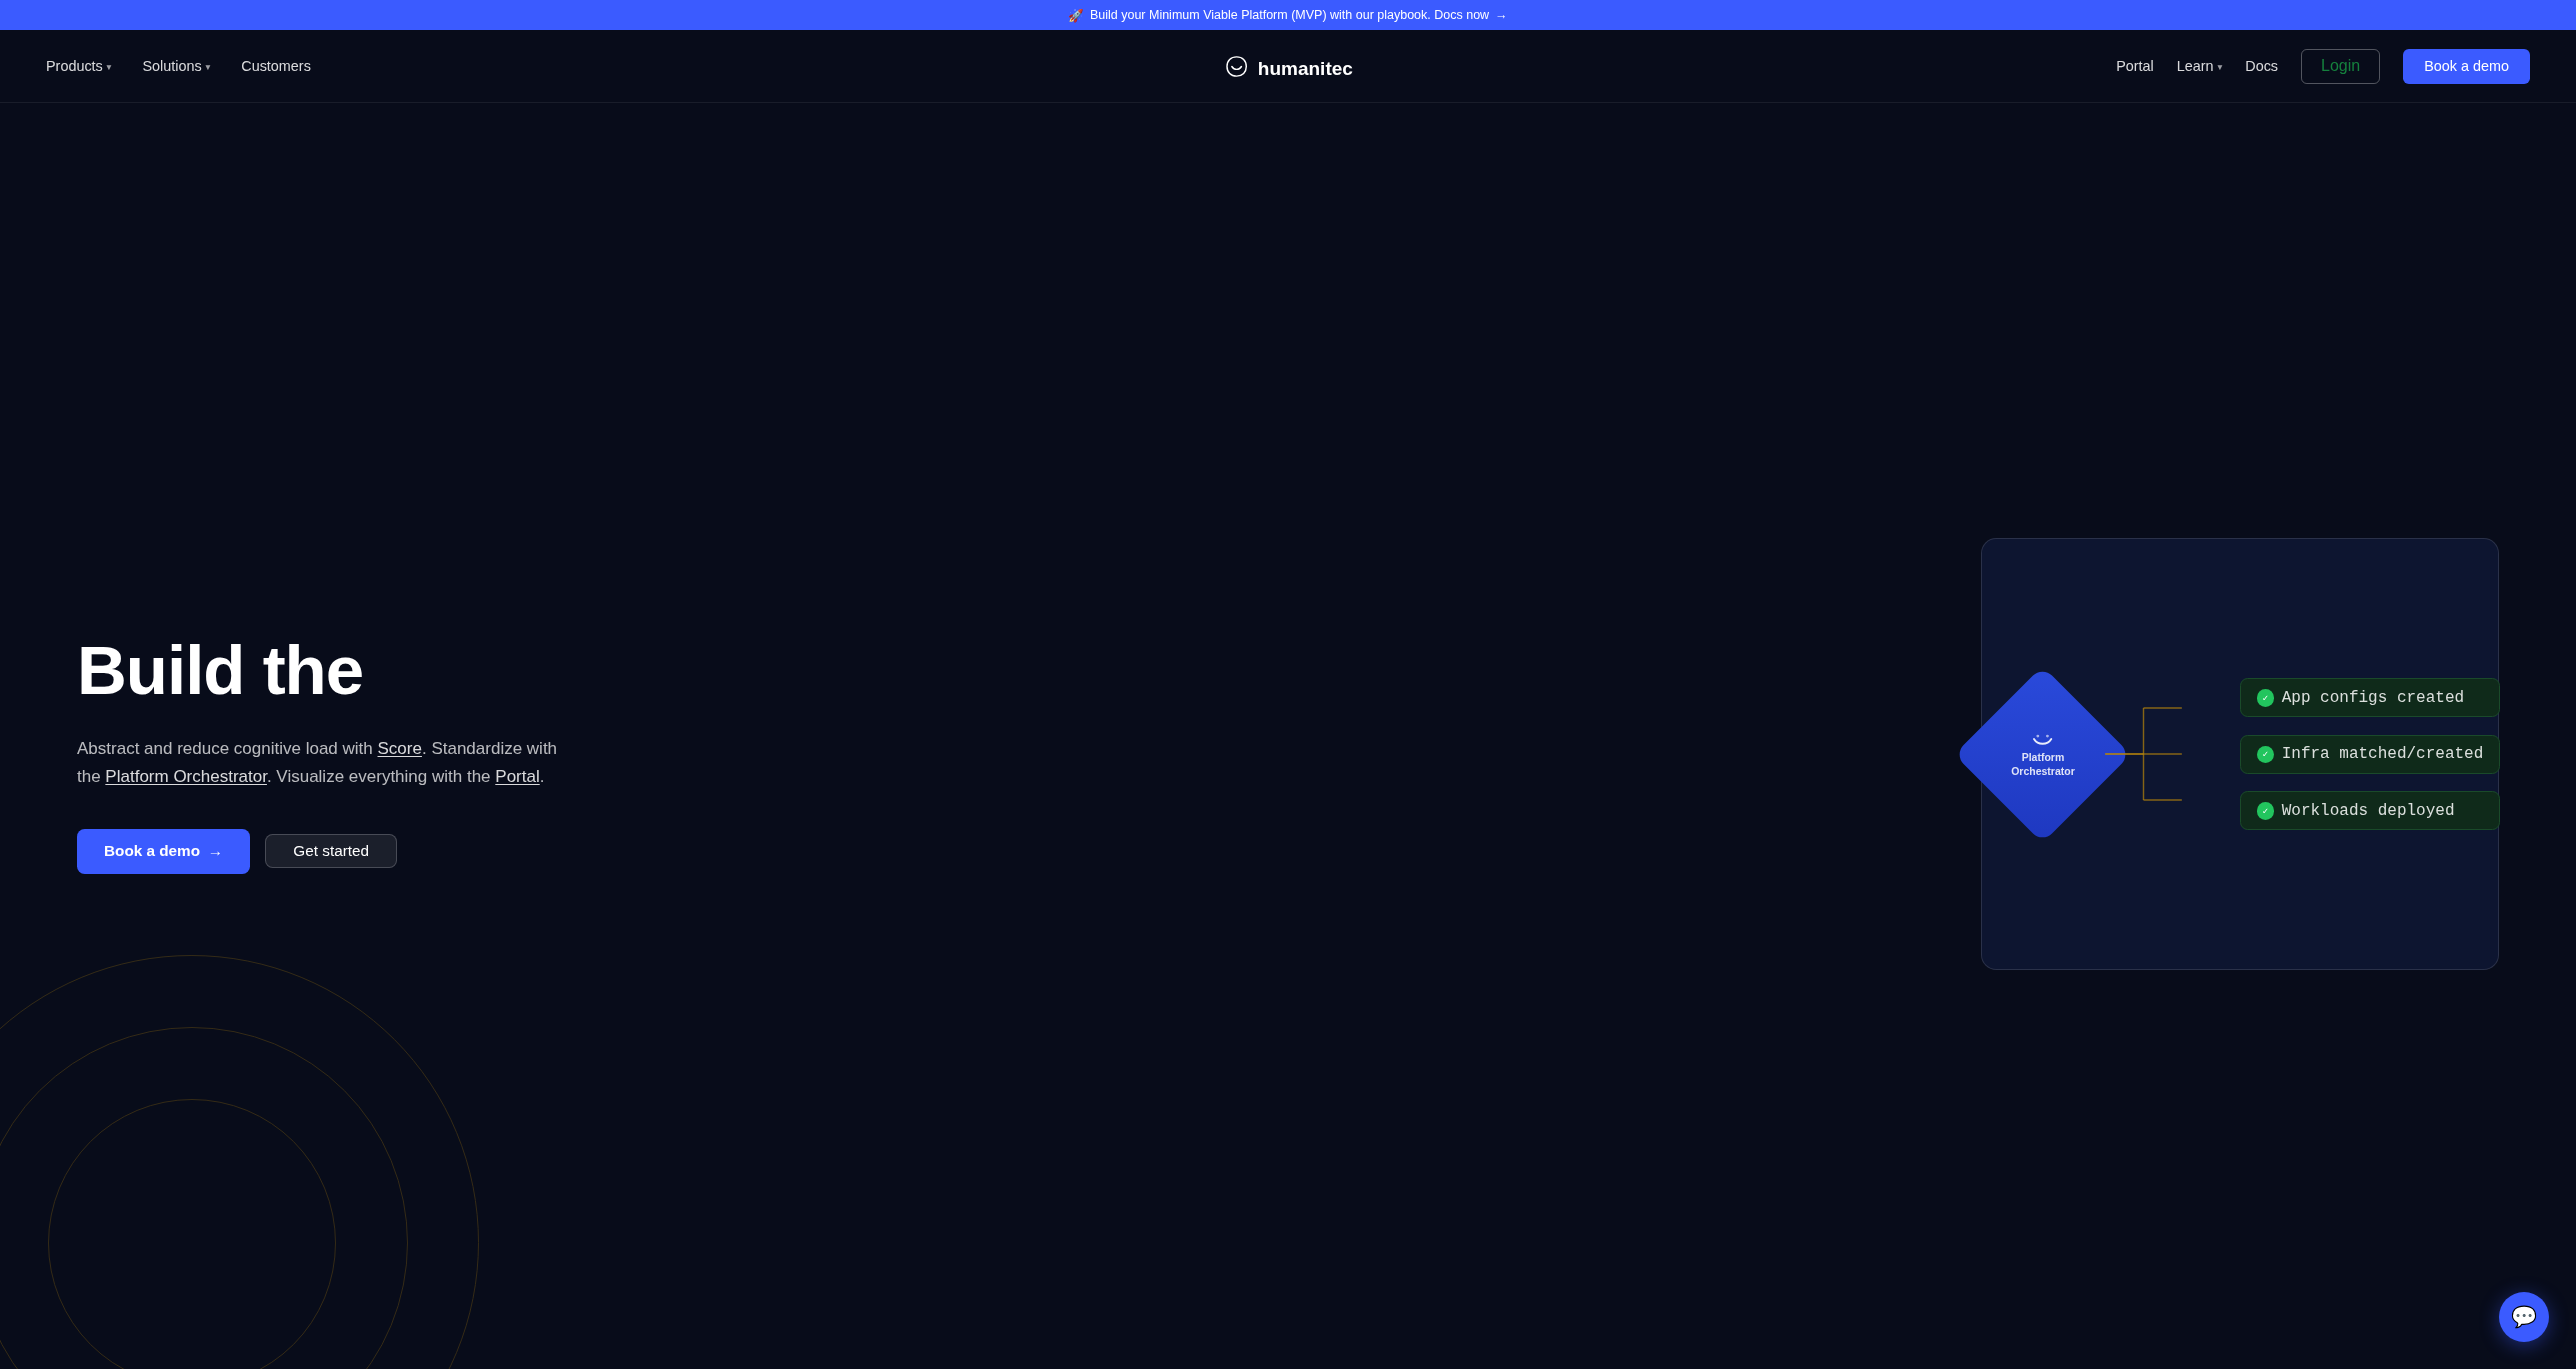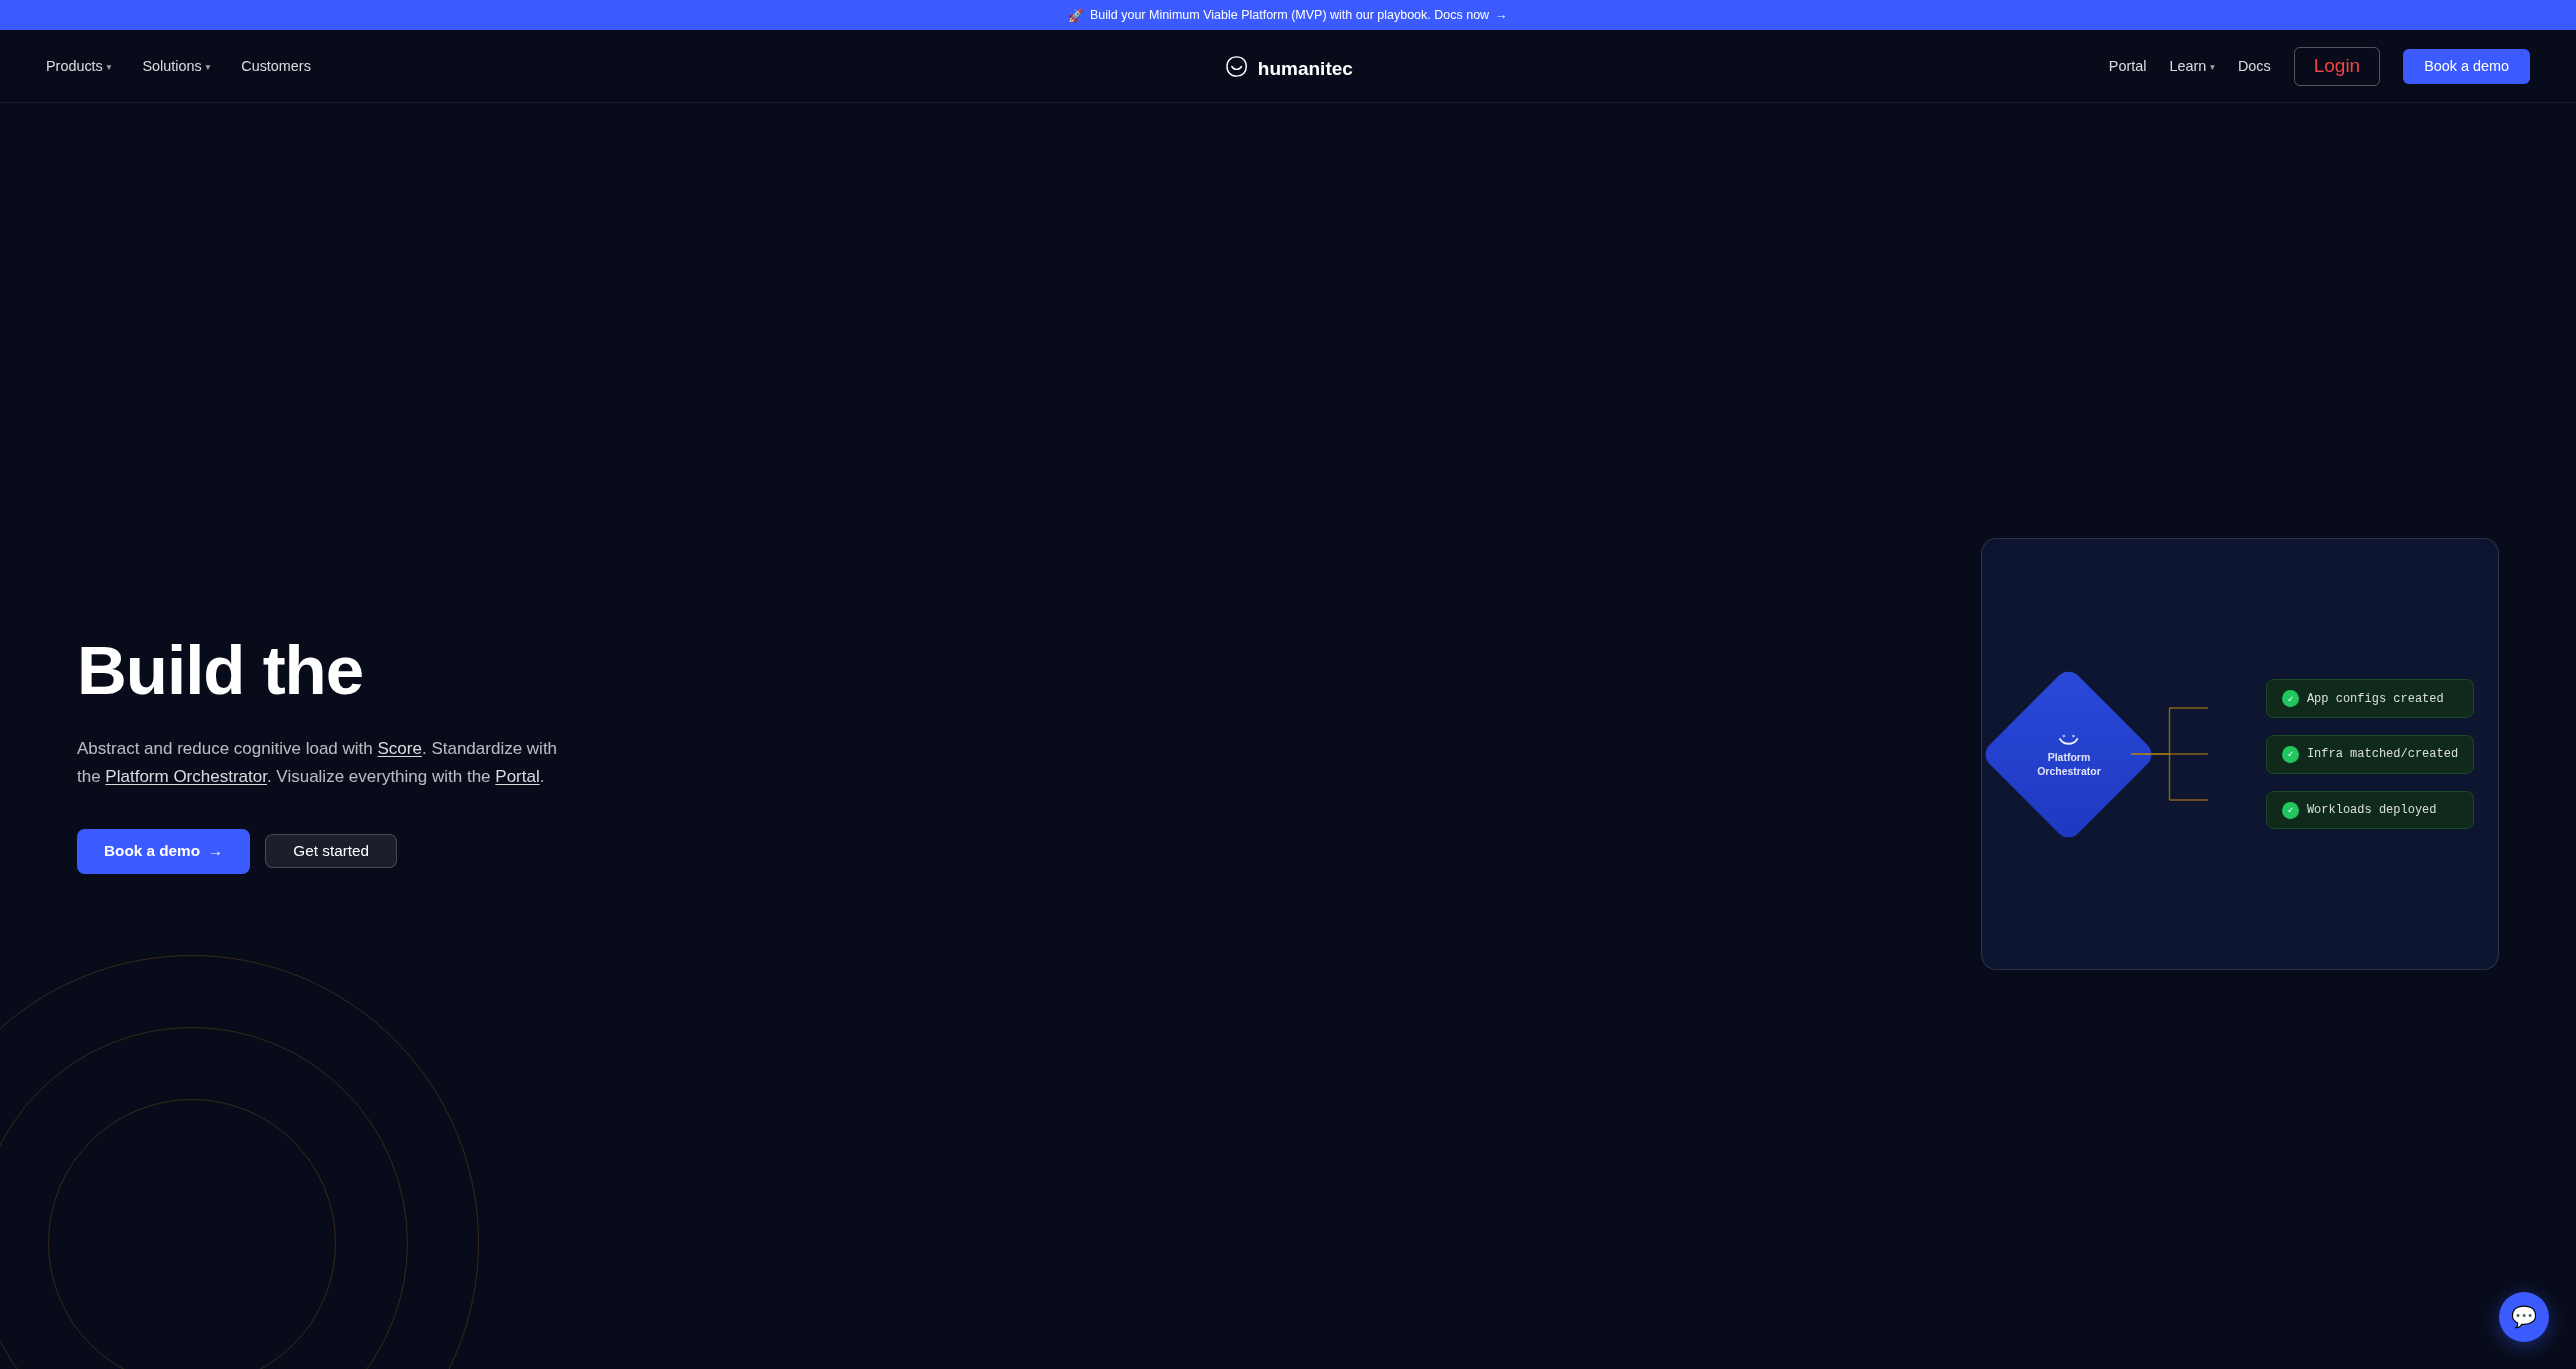--- a/index.html
+++ b/index.html
@@ -88,24 +88,24 @@
     .nav-link {
       color: rgba(255,255,255,0.85);
       font-size: 14.4px;
       text-decoration: none;
       cursor: pointer;
     }
 
     .btn-login {
       background: transparent;
       border: 1px solid rgba(255,255,255,0.3);
-      color: #ef4444;
+      color: #15803d;
       padding: 7.7px 19px;
       border-radius: 5.8px;
-      font-size: 19px;
+      font-size: 16px;
       cursor: pointer;
     }
 
     .btn-demo-nav {
       background: #3b5bff;
       border: none;
       color: #fff;
       padding: 9.6px 21px;
       border-radius: 5.8px;
       font-size: 14.4px;
@@ -270,21 +270,21 @@
     }
 
     .status-pill {
       display: flex;
       align-items: center;
       gap: 7.7px;
       background: #0f2a1a;
       border: 1px solid #1a4a2a;
       border-radius: 7.7px;
       padding: 9.6px 15.3px;
-      font-size: 12px;
+      font-size: 16px;
       color: rgba(255,255,255,0.85);
       font-family: 'Courier New', monospace;
       white-space: nowrap;
     }
 
     .check-icon {
       width: 17.3px;
       height: 17.3px;
       background: #22c55e;
       border-radius: 50%;

